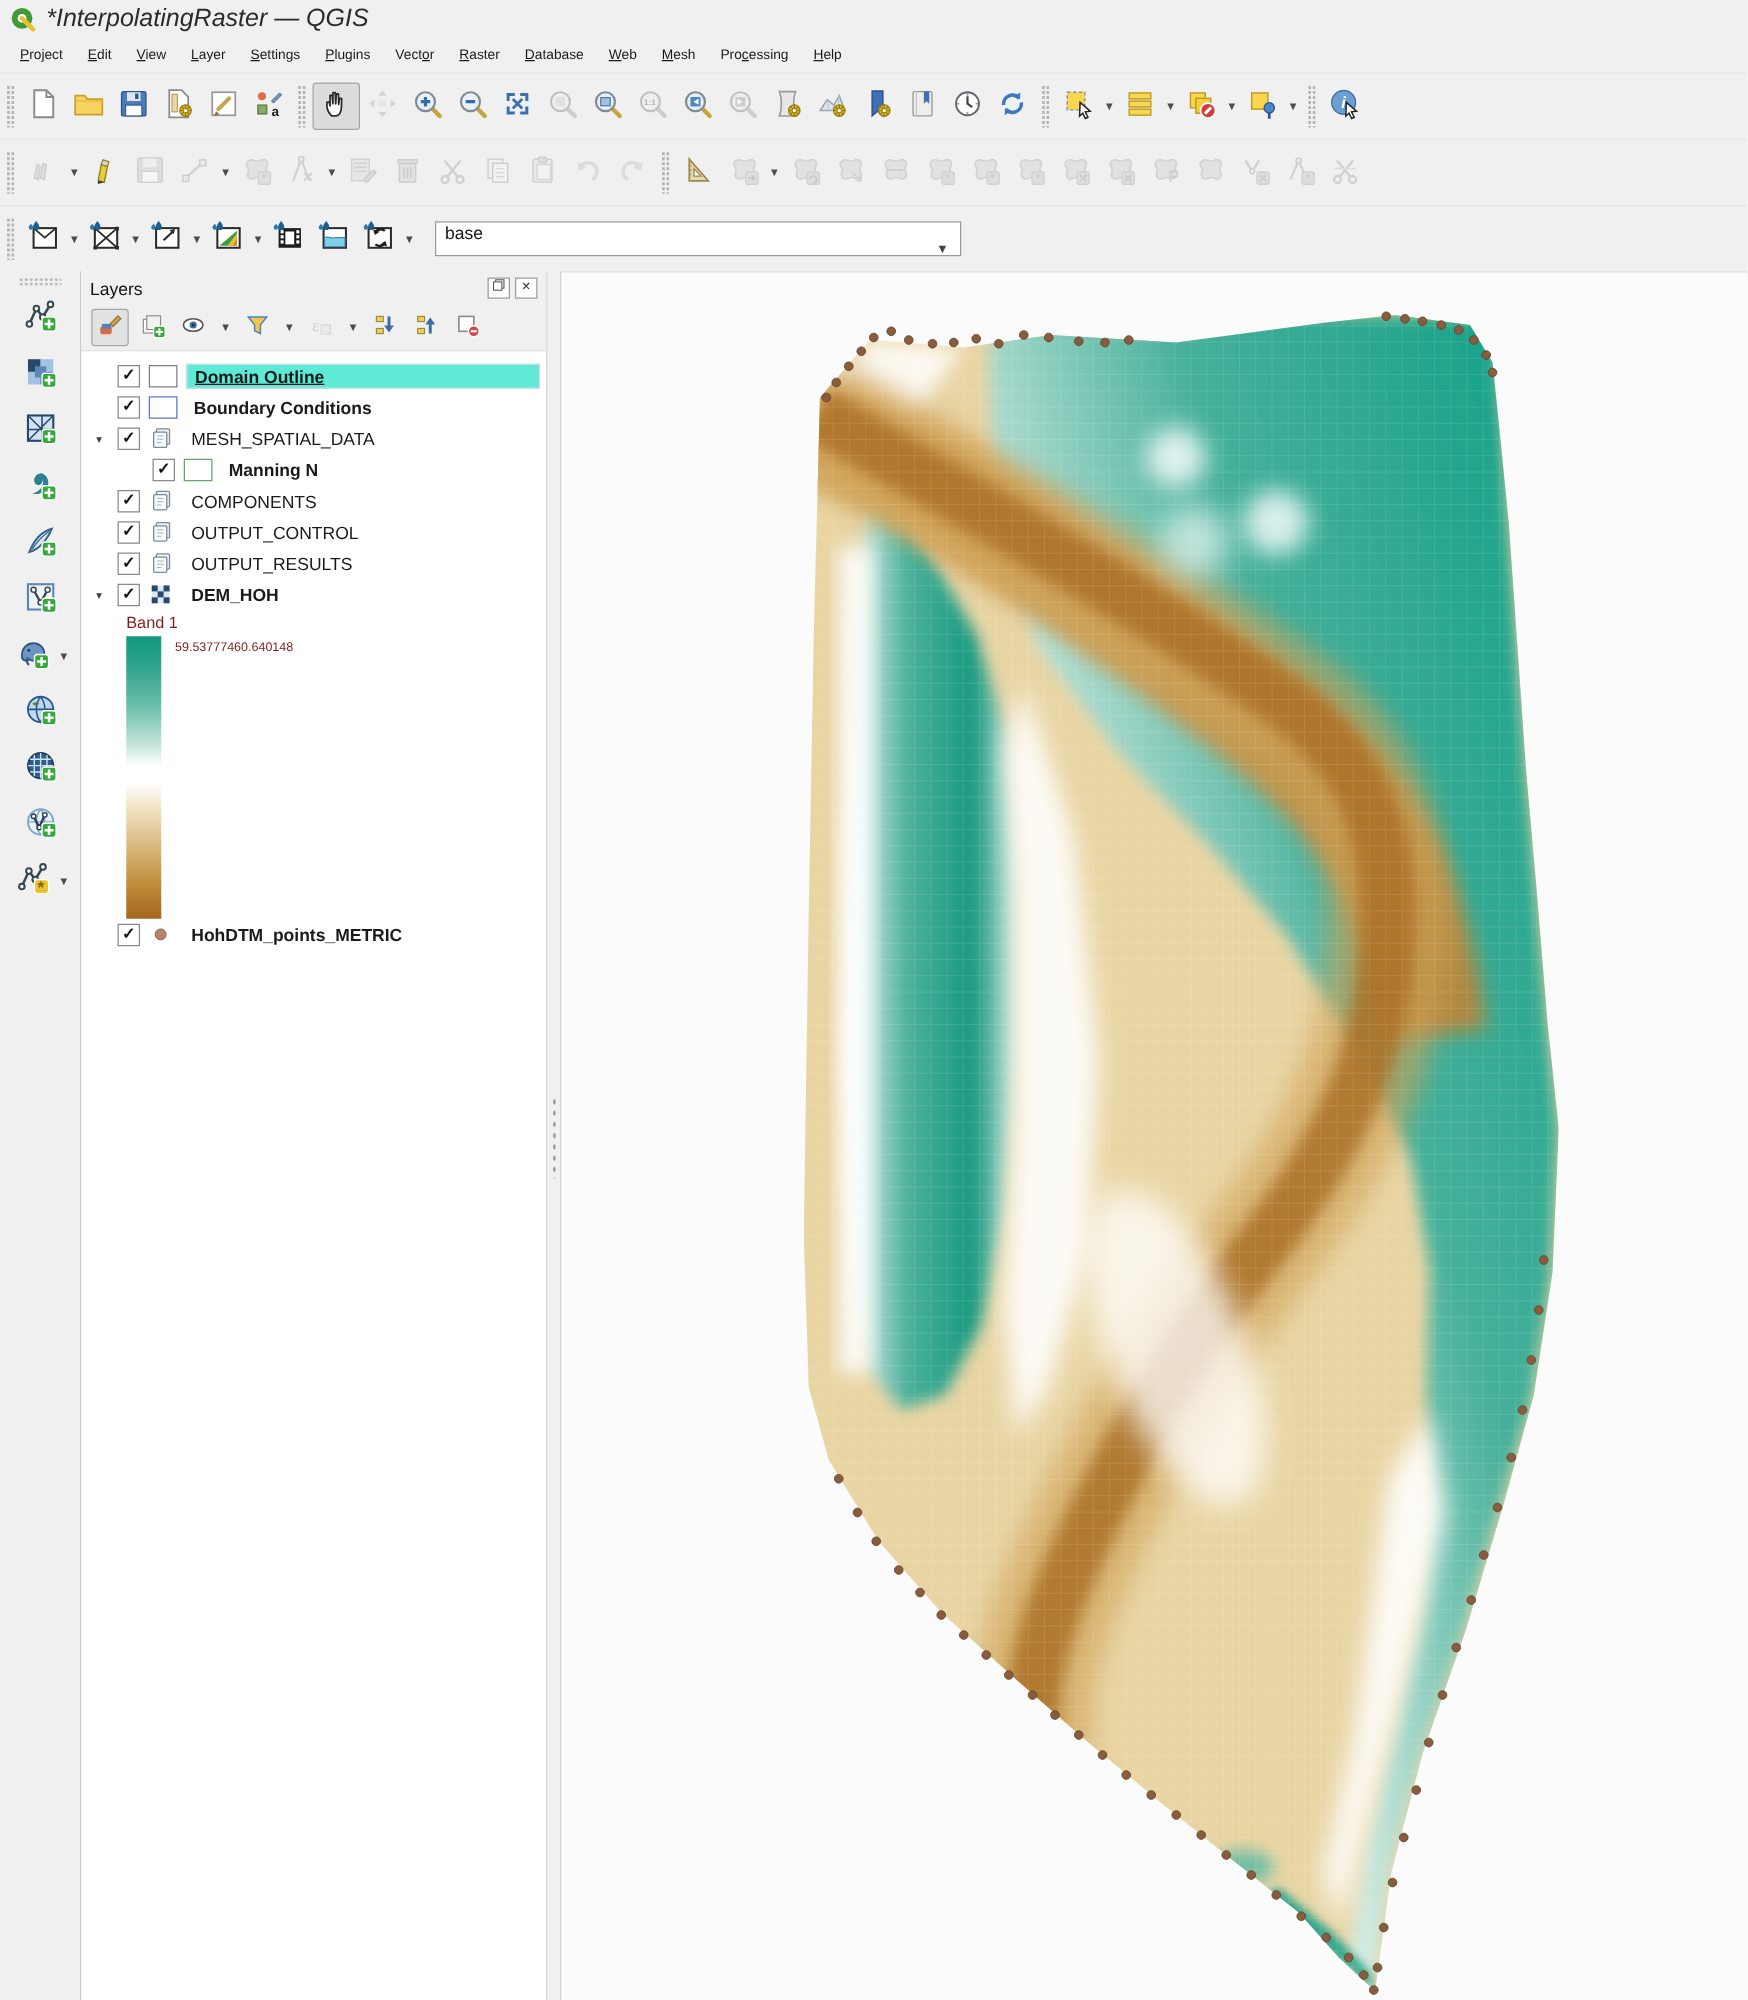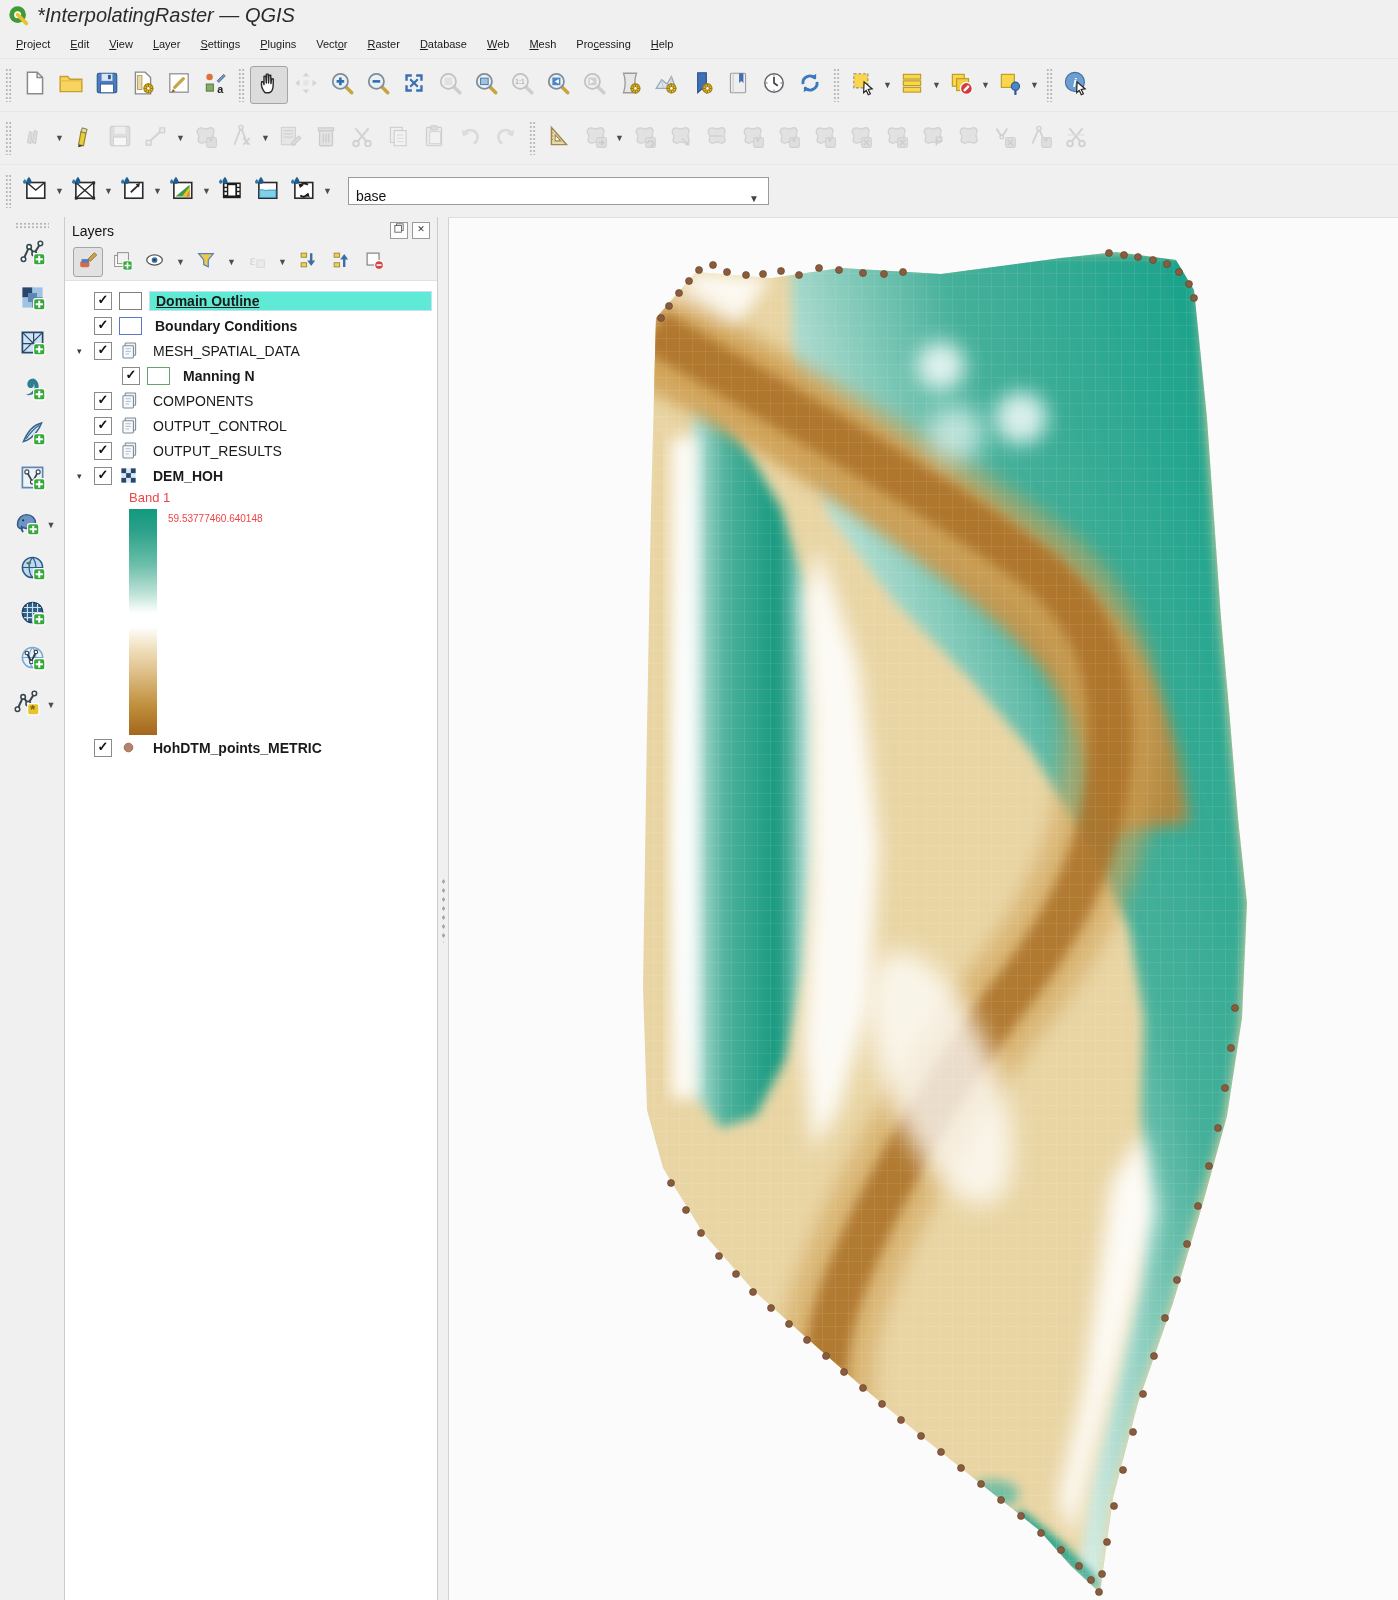--- a/index.html
+++ b/index.html
@@ -7,21 +7,21 @@
   .titlebar{height:30px;display:flex;align-items:center;gap:8px;padding-left:8px;font-size:20px;color:#2b2b2b;font-style:italic;}
   .menubar{height:28px;display:flex;align-items:center;padding-left:6px;font-size:11px;}
   .menu-item{padding:3px 10px;border-radius:2px;}
   .menu-item u{text-decoration:underline;}
   .toolbar-row{height:52px;display:flex;align-items:center;border-top:1px solid #e7e7e7;}
   .tb-handle{width:7px;height:34px;margin:0 5px;background-image:radial-gradient(#b5b5b5 1px,transparent 1.3px);background-size:3.5px 4px;}
   .tb-btn{width:36px;height:36px;display:flex;align-items:center;justify-content:center;border-radius:3px;flex:0 0 auto;}
   .tb-btn.pressed{background:#dcdcdc;border:1px solid #a5a5a5;}
   .tb-btn.disabled{filter:grayscale(1);opacity:.45;}
   .dd{width:13px;font-size:9px;color:#4d4d4d;text-align:center;flex:0 0 auto;}
-  .combo{width:412px;height:26px;background:#fff;border:1px solid #9a9a9a;display:flex;align-items:flex-end;font-size:14px;padding-left:7px;margin-left:14px;color:#111;}
+  .combo{width:412px;height:26px;background:#fff;border:1px solid #9a9a9a;display:flex;align-items:flex-start;font-size:14px;padding-left:7px;margin-left:14px;color:#111;flex-direction:column;}
   .combo-arrow{margin-left:auto;padding-right:9px;color:#444;font-size:10px;}
   .main{display:flex;height:1386px;}
   .sidebar{width:64px;display:flex;flex-direction:column;align-items:center;padding-top:5px;flex:0 0 auto;}
   .sb-handle{width:34px;height:7px;margin-bottom:3px;background-image:radial-gradient(#b5b5b5 1px,transparent 1.3px);background-size:4px 3.5px;}
   .sb-item{height:45px;display:flex;align-items:center;}
   .sb-dd{font-size:9px;color:#4d4d4d;margin-left:2px;}
   .panel{width:372px;background:#fff;border:1px solid #cbcbcb;border-top:none;display:flex;flex-direction:column;flex:0 0 auto;}
   .panel-header{height:27px;background:#f0f0f0;display:flex;align-items:center;padding:0 7px;font-size:14px;color:#111;}
   .panel-winbtns{margin-left:auto;display:flex;gap:4px;}
   .win-btn{width:16px;height:15px;border:1px solid #9a9a9a;background:#fdfdfd;font-size:9px;line-height:13px;text-align:center;color:#333;}
@@ -35,21 +35,21 @@
   .indent1{width:28px;flex:0 0 auto;}
   .expander{width:17px;font-size:9px;color:#3d3d3d;flex:0 0 auto;}
   .checkbox{width:16px;height:16px;border:1px solid #8a8a8a;background:#fff;font-size:13px;line-height:14px;text-align:center;font-weight:bold;color:#111;margin-right:7px;flex:0 0 auto;}
   .swatch{width:21px;height:16px;background:#fff;border:1px solid #7f7f7f;margin-right:7px;flex:0 0 auto;}
   .swatch.blue{border-color:#5b79c9;}
   .swatch.green{border-color:#67a567;}
   .licon{width:22px;height:22px;margin-right:6px;display:flex;align-items:center;flex:0 0 auto;}
   .tree-label{padding:1px 6px;white-space:nowrap;}
   .bold{font-weight:bold;}
   .selected-label{background:#5eead4;border:1px solid #c9dff0;flex:1;margin-right:5px;text-decoration:underline;}
-  .legend{padding-left:64px;font-size:13px;color:#ef4444;margin-top:2px;}
+  .legend{padding-left:36px;font-size:13px;color:#7f1d1d;margin-top:2px;}
   .legend-band{margin-bottom:4px;}
   .legend-body{display:flex;}
   .ramp{width:28px;height:226px;background:linear-gradient(180deg,#12997f 0%,#2da28a 10%,#6dbfab 25%,#c2e4da 38%,#ffffff 46%,#ffffff 52%,#f1e2c2 61%,#ddbd85 73%,#c08f3d 87%,#a4661d 100%);}
   .ramp-labels{display:flex;flex-direction:row;justify-content:space-between;padding:4px 0 0 11px;font-size:10px;}
   .splitter{width:10px;background:#f0f0f0;display:flex;align-items:center;justify-content:center;flex:0 0 auto;}
   .splitter-dots{width:5px;height:66px;background-image:radial-gradient(#a3a3a3 1px,transparent 1.3px);background-size:5px 9px;}
   .canvas{flex:1;background:#fbfbfb;position:relative;border-left:1px solid #d2d2d2;border-top:1px solid #dedede;overflow:hidden;}
   .raster{position:absolute;left:192px;top:30px;}
 </style>
 </head>

